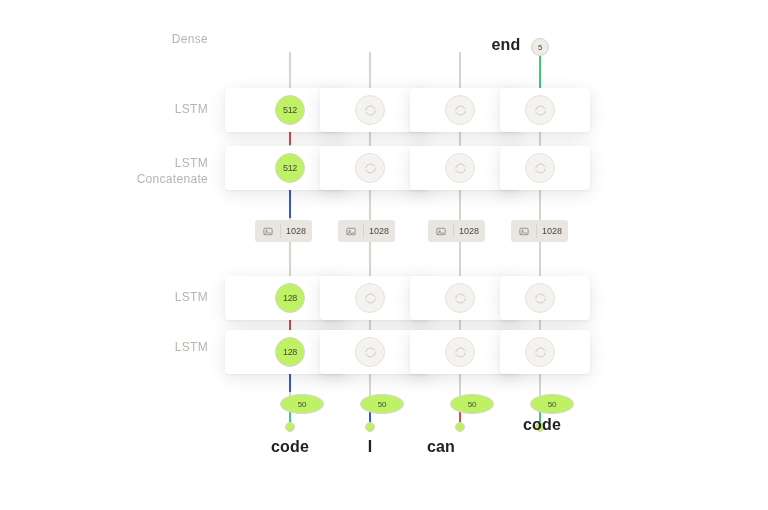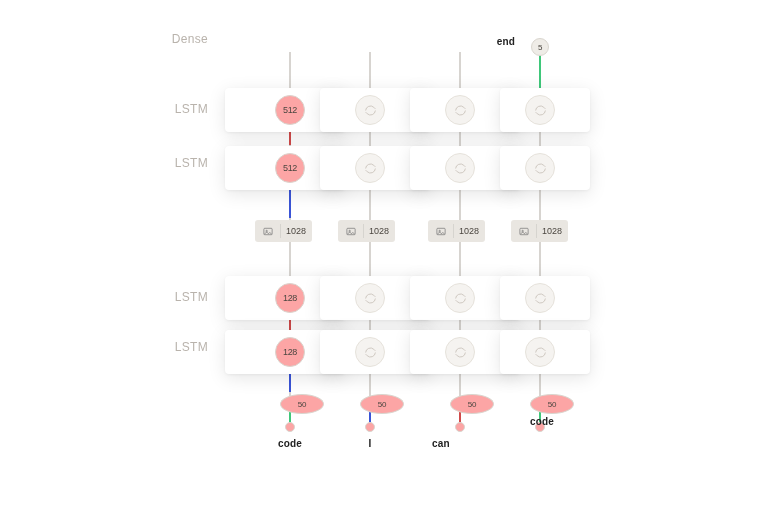--- a/index.html
+++ b/index.html
@@ -30,21 +30,21 @@
     position: absolute;
     background: #fff;
     border-radius: 4px;
     box-shadow: 0 4px 18px rgba(0,0,0,0.10), 0 1px 3px rgba(0,0,0,0.05);
   }
   .node-circle {
     position: absolute;
     width: 30px;
     height: 30px;
     border-radius: 50%;
-    background: #fca5a5;
+    background: #bef264;
     border: 1px solid #d9d5ce;
     display: flex;
     align-items: center;
     justify-content: center;
     font-size: 9px;
     color: #4b4640;
     letter-spacing: -0.3px;
   }
   .node-circle.light {
     background: #f5f3f0;
@@ -69,21 +69,21 @@
     color: #4b4640;
     padding: 0 6px;
     gap: 5px;
   }
   .chip .div {
     width: 1px; height: 14px; background: rgba(0,0,0,0.08);
   }
   .chip .img-icon svg { display:block; width:14px; height:11px; }
   .word {
     position: absolute;
-    font-size: 10px;
+    font-size: 16px;
     font-weight: 600;
     color: #222;
     letter-spacing: 0.2px;
     text-align: center;
   }
   .refresh-icon svg { width: 13px; height: 13px; display:block; stroke:#c8c2b9; fill:none; }
   svg.lines { position:absolute; inset:0; width:768px; height:510px; pointer-events:none; }
   .trash {
     position:absolute;
     width: 16px; height:18px;
@@ -130,20 +130,21 @@
     <line x1="370" y1="412" x2="370" y2="428" stroke="#3a54d6" stroke-width="2"></line>
     <line x1="460" y1="412" x2="460" y2="428" stroke="#d04a4a" stroke-width="2"></line>
     <line x1="540" y1="412" x2="540" y2="428" stroke="#3fc77a" stroke-width="2"></line>
 
     <line x1="540" y1="52" x2="540" y2="94" stroke="#3fc77a" stroke-width="2"></line>
   </svg>
 
   <div class="row-label" style="top:32px">Dense</div>
   <div class="row-label" style="top:102px">LSTM</div>
   <div class="row-label" style="top:156px">LSTM</div>
+  <div class="row-label" style="top:172px">Concatenate</div>
   <div class="row-label" style="top:290px">LSTM</div>
   <div class="row-label" style="top:340px">LSTM</div>
 
   <div class="card" style="left:225px; top:88px;  width:120px; height:44px;"></div>
   <div class="card" style="left:320px; top:88px;  width:110px; height:44px;"></div>
   <div class="card" style="left:410px; top:88px;  width:110px; height:44px;"></div>
   <div class="card" style="left:500px; top:88px;  width:90px;  height:44px;"></div>
 
   <div class="card" style="left:225px; top:146px; width:120px; height:44px;"></div>
   <div class="card" style="left:320px; top:146px; width:110px; height:44px;"></div>

